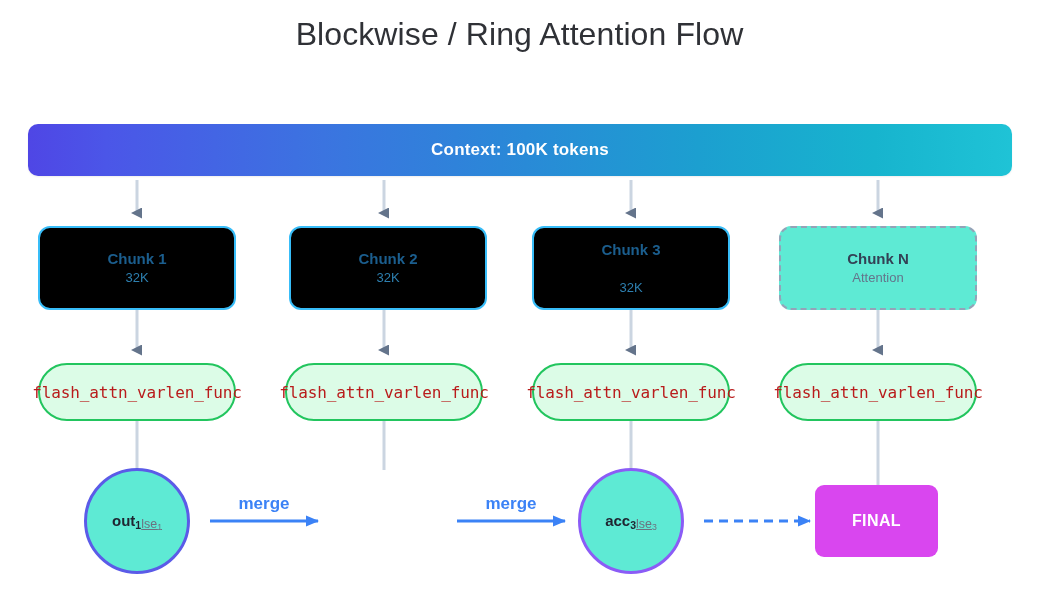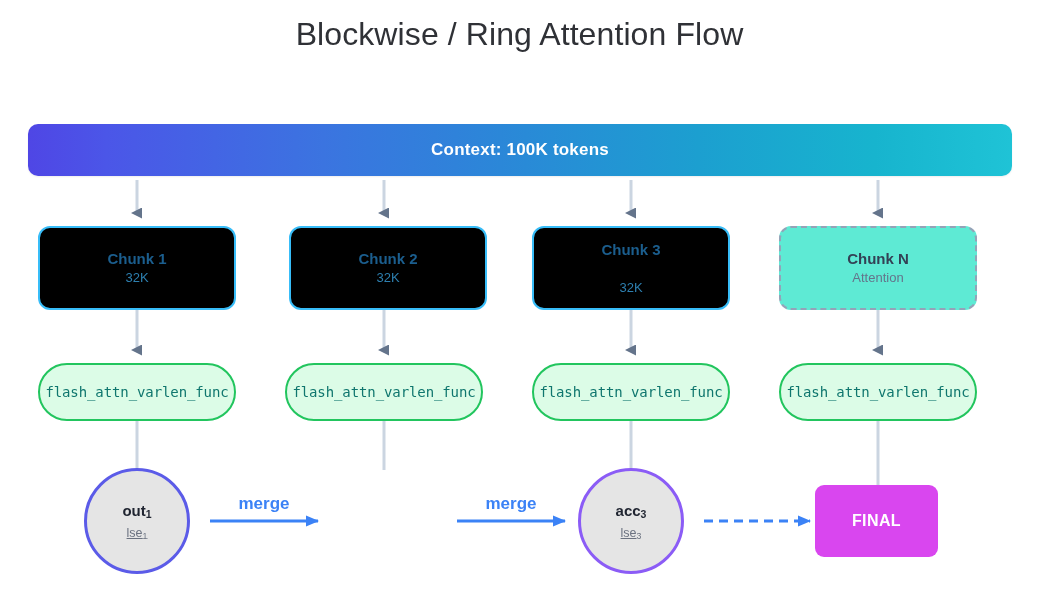--- a/index.html
+++ b/index.html
@@ -105,35 +105,35 @@
     border-radius: 29px;
     background: #DCFCE7;
     border: 2px solid #22C55E;
     display: flex;
     align-items: center;
     justify-content: center;
     box-sizing: border-box;
   }
   .fn-pill .fn-label {
     font-family: "DejaVu Sans Mono", "Liberation Mono", monospace;
-    font-size: 14px;
-    color: #0f766e;
+    font-size: 16px;
+    color: #b91c1c;
     letter-spacing: -0.1px;
   }
 
   
   .acc-circle {
     position: absolute;
     width: 106px;
     height: 106px;
     top: 468px;
     border-radius: 50%;
-    background: #e5e5e5;
-    display: flex;
-    flex-direction: column;
+    background: #5eead4;
+    display: flex;
+    flex-direction: row;
     align-items: center;
     justify-content: center;
     box-sizing: border-box;
   }
   .acc-circle.indigo { border: 3px solid #5B5BE8; }
   .acc-circle.violet { border: 3px solid #8B5CF6; }
   .acc-circle .acc-main {
     font-size: 15px;
     font-weight: bold;
     color: #1f2430;

